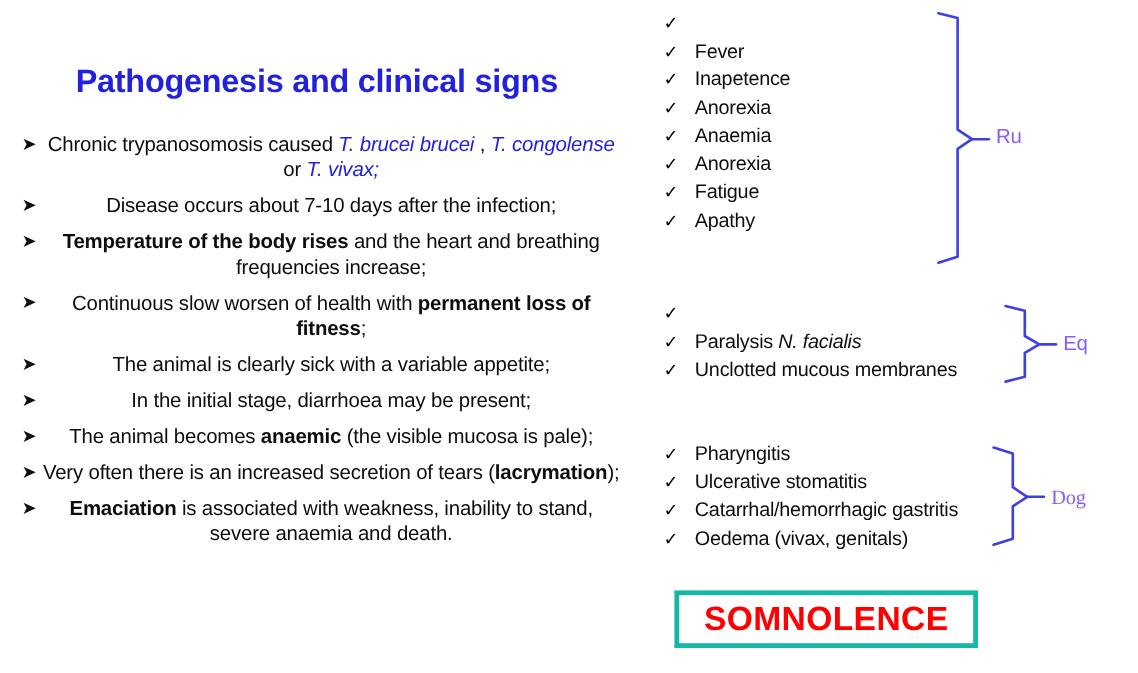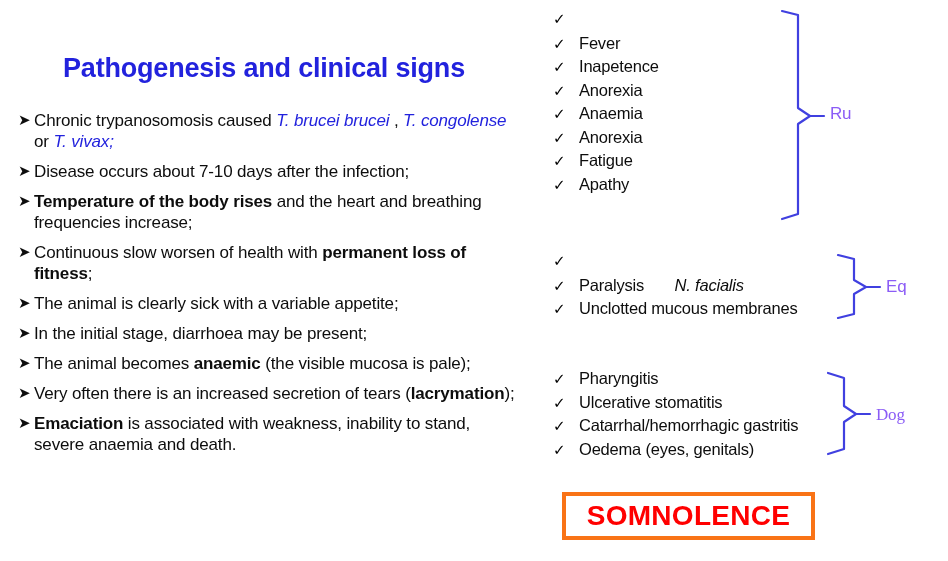--- a/index.html
+++ b/index.html
@@ -58,23 +58,24 @@
     line-height: 21px;
     color: #0d0d0d;
     font-family: "DejaVu Sans", sans-serif;
   }
   .bullet-text {
     flex: 1 1 auto;
     font-size: 17px;
     line-height: 21px;
     color: #0d0d0d;
     letter-spacing: -0.15px;
+    text-align: center;
   }
   .b { font-weight: bold; }
-  .i { font-style: italic; margin-left: 26px; }
+  .i { font-style: italic; }
   .sp { color: #2222DD; font-style: italic; }
 
   
   #right-column {
     position: absolute;
     left: 528px;
     top: 0;
     width: 420px;
     height: 561px;
   }
@@ -116,21 +117,21 @@
     letter-spacing: -0.2px;
   }
 
   
   #somnolence-box {
     position: absolute;
     left: 562px;
     top: 492px;
     width: 253px;
     height: 48px;
-    border: 4px solid #f97316;
+    border: 4px solid #14b8a6;
     box-sizing: border-box;
     display: flex;
     align-items: center;
     justify-content: center;
   }
   #somnolence-text {
     font-size: 28px;
     font-weight: bold;
     color: #FF0000;
     letter-spacing: 0.3px;
@@ -240,21 +241,21 @@
       <div class="check-row">
         <span class="check-icon">✓</span>
         <span class="check-label"><span>Ulcerative stomatitis</span></span>
       </div>
       <div class="check-row">
         <span class="check-icon">✓</span>
         <span class="check-label"><span>Catarrhal/hemorrhagic gastritis</span></span>
       </div>
       <div class="check-row">
         <span class="check-icon">✓</span>
-        <span class="check-label"><span>Oedema (eyes, genitals)</span></span>
+        <span class="check-label"><span>Oedema (vivax, genitals)</span></span>
       </div>
     </div>
 
   <svg class="brace-wrap" id="brace-ru" style="left:250px; top:8px;" width="50" height="215" viewBox="0 0 50 215">
     <path d="M 4 3 L 20 7 L 20 100 L 32 108 L 20 116 L 20 206 L 4 211" fill="none" stroke="#4040E0" stroke-width="2.2" stroke-linecap="round" stroke-linejoin="round"></path>
     <line x1="32" y1="108" x2="46" y2="108" stroke="#4040E0" stroke-width="2.2" stroke-linecap="round"></line>
   </svg>
   <span class="brace-label" style="left:302px; top:104px;">Ru</span>
 
   <svg class="brace-wrap" id="brace-eq" style="left:306px; top:252px;" width="50" height="70" viewBox="0 0 50 70">

